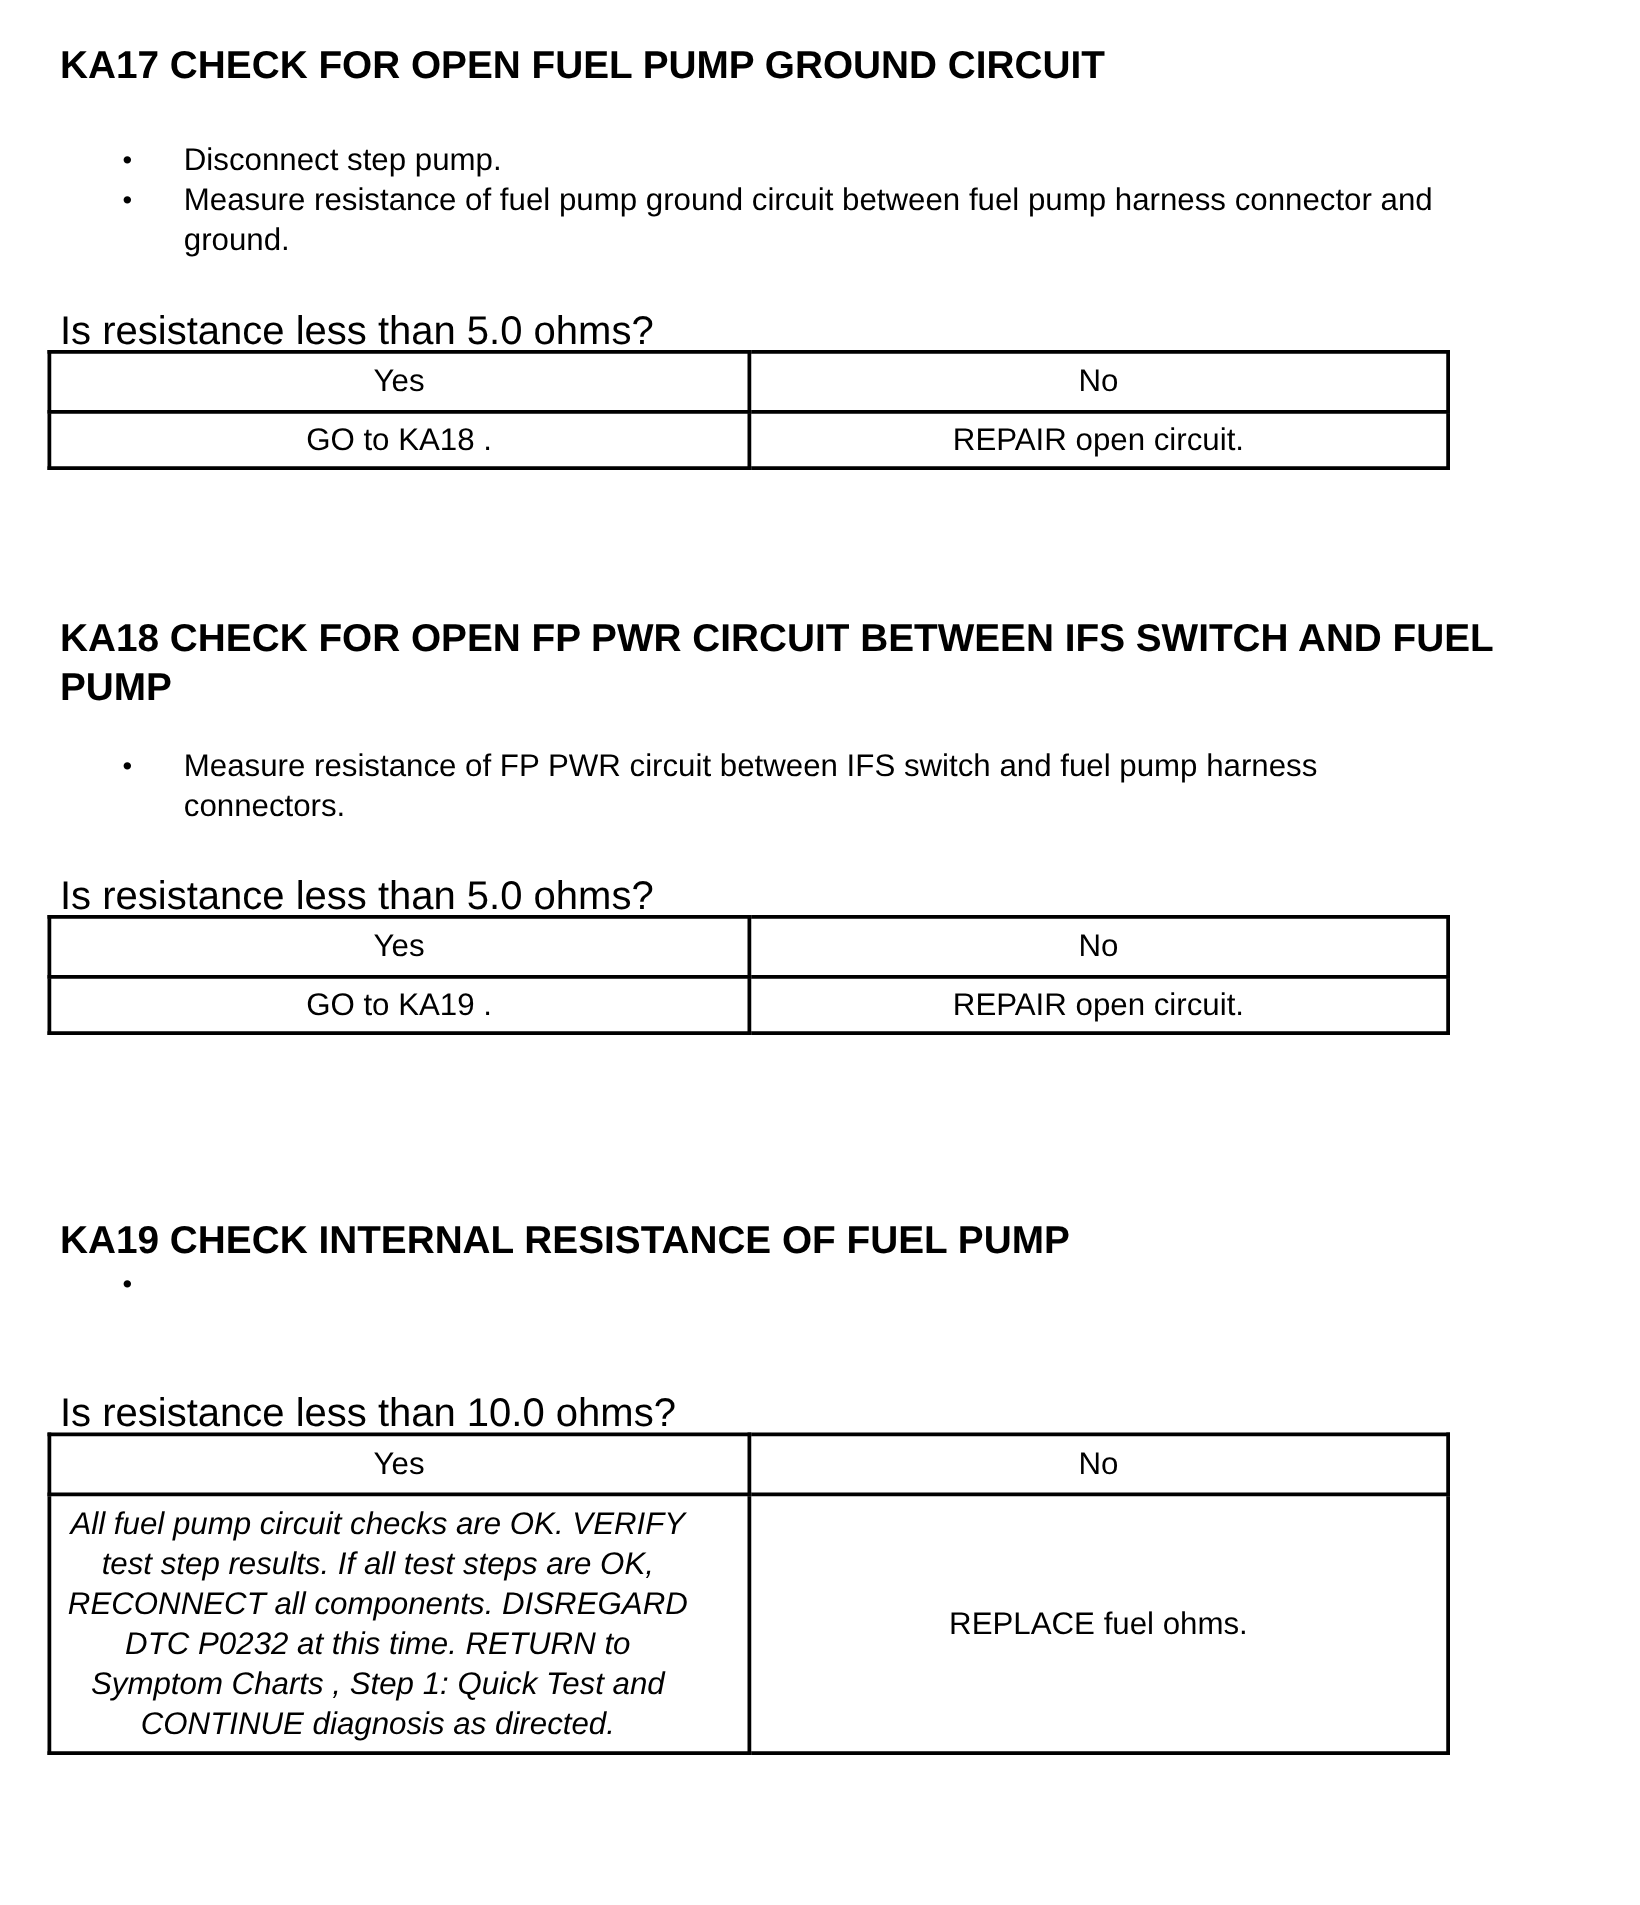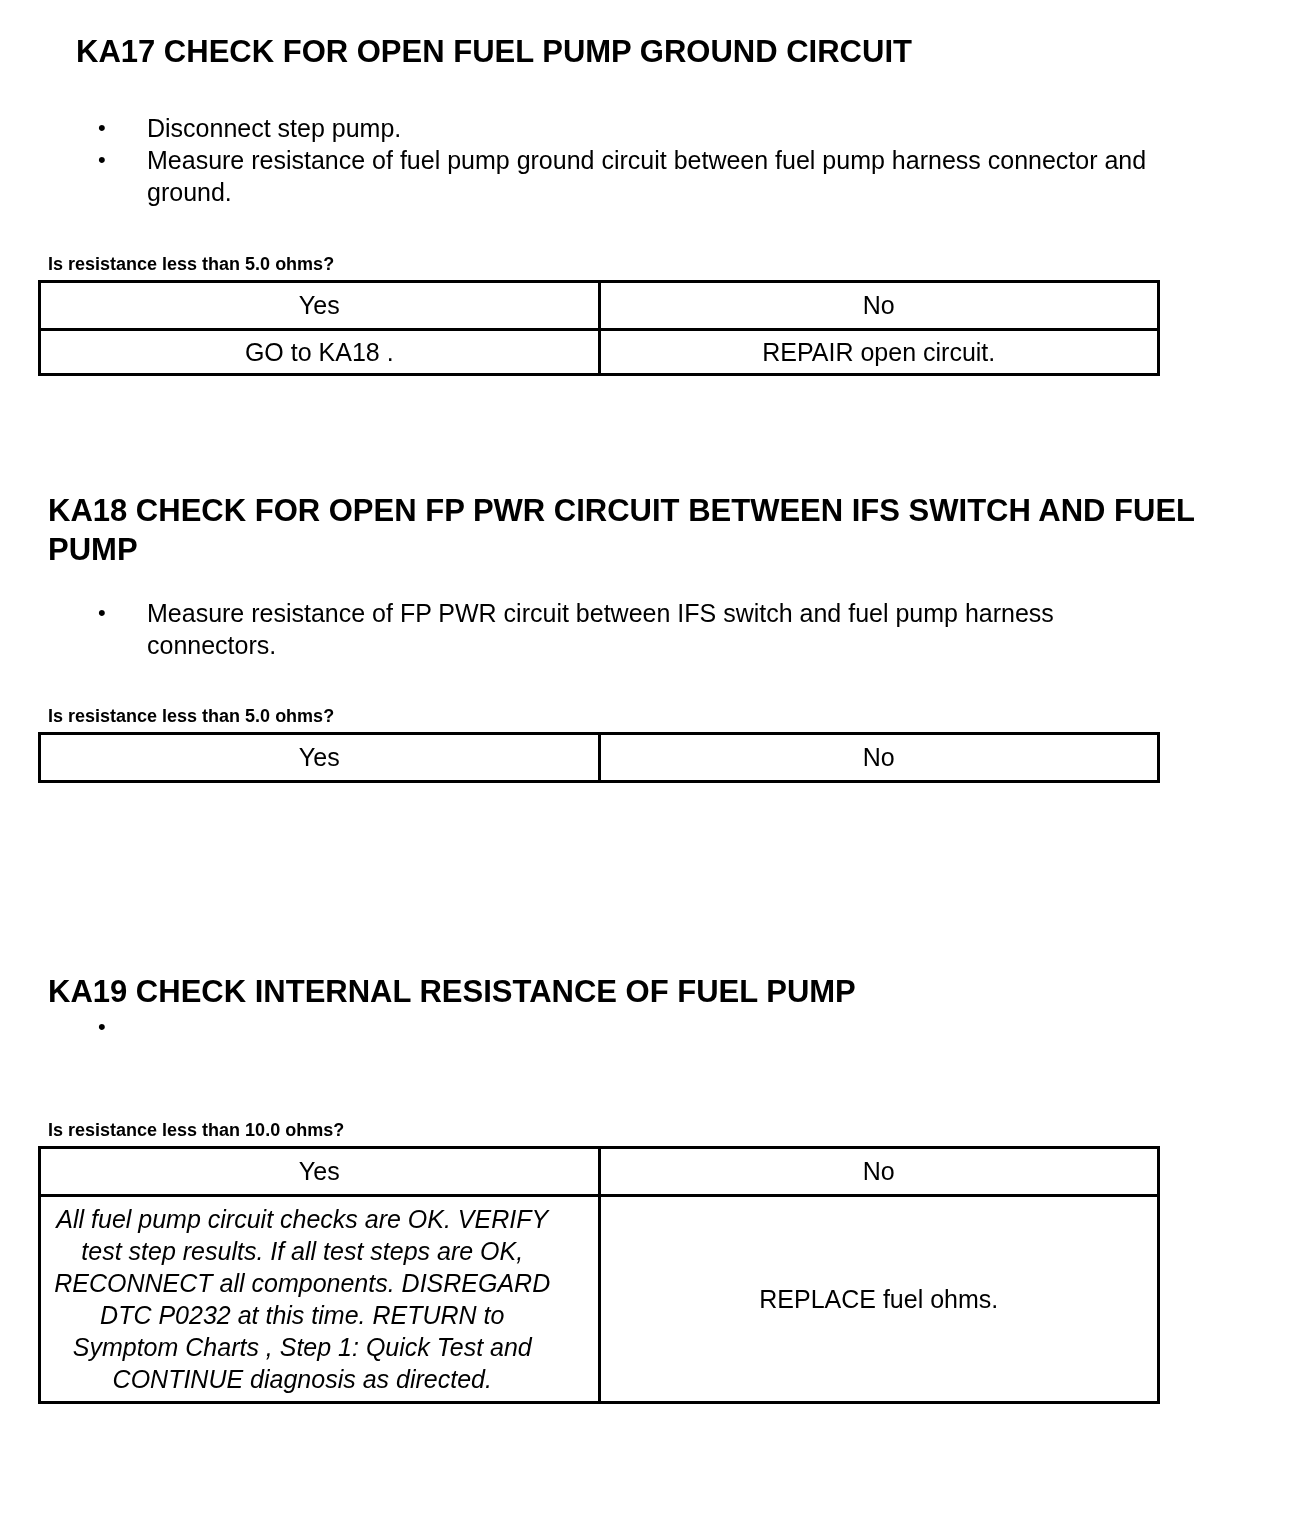--- a/index.html
+++ b/index.html
@@ -2,31 +2,31 @@
 <html><head>
 <meta charset="utf-8">
 <style>
   html, body { margin: 0; padding: 0; background: #ffffff; }
   body { width: 1312px; height: 1524px; position: relative; overflow: hidden;
          font-family: "Liberation Sans", sans-serif; color: #000; }
   .h { position: absolute; left: 48px; font-weight: bold; font-size: 31px; line-height: 39px; margin: 0; width: 1200px; }
   .bullets { position: absolute; left: 0; margin: 0; padding: 0; list-style: none; }
   .bullets li { position: relative; padding-left: 147px; font-size: 25px; line-height: 32px; width: 1100px; }
   .bullets li .dot { position: absolute; left: 98px; top: 0; font-size: 22px; }
-  .q { position: absolute; left: 48px; font-weight: bold; font-size: 18px; line-height: 28px; margin: 0; }
+  .q { position: absolute; left: 48px; font-weight: normal; font-size: 32px; line-height: 28px; margin: 0; }
   table { position: absolute; left: 38px; width: 1122px; border-collapse: collapse; table-layout: fixed; }
   td, th { border: 3px solid #000; font-size: 25px; padding: 0 6px; vertical-align: middle; }
   th { font-weight: normal; text-align: center; height: 45px; }
   td { text-align: center; height: 42px; }
   td.tall { line-height: 32px; padding: 6px 6px; }
 </style>
 </head>
 <body>
 
-<h2 class="h" style="top:32px;margin-left:28px;">KA17 CHECK FOR OPEN FUEL PUMP GROUND CIRCUIT</h2>
+<h2 class="h" style="top:32px;">KA17 CHECK FOR OPEN FUEL PUMP GROUND CIRCUIT</h2>
 <ul class="bullets" style="top:112px;">
   <li><span class="dot">•</span><span>Disconnect step pump.</span></li>
   <li style="width:1070px;"><span class="dot">•</span><span>Measure resistance of fuel pump ground circuit between fuel pump harness connector and ground.</span></li>
 </ul>
 <p class="q" style="top:250px;">Is resistance less than 5.0 ohms?</p>
 <table style="top:280px;">
   <tbody>
       <tr>
     <th>Yes</th>
     <th>No</th>
@@ -42,20 +42,24 @@
 <ul class="bullets" style="top:597px;">
   <li style="width:1020px;"><span class="dot">•</span><span>Measure resistance of FP PWR circuit between IFS switch and fuel pump harness connectors.</span></li>
 </ul>
 <p class="q" style="top:702px;">Is resistance less than 5.0 ohms?</p>
 <table style="top:732px;">
   <tbody>
       <tr>
     <th>Yes</th>
     <th>No</th>
   </tr>
+  <tr>
+    <td>GO to KA19 .</td>
+    <td>REPAIR open circuit.</td>
+  </tr>
 </tbody>
   </table>
 
 <h2 class="h" style="top:932px;margin-top:40px;">KA19 CHECK INTERNAL RESISTANCE OF FUEL PUMP</h2>
 <ul class="bullets" style="top:1011px;">
   <li style="width:1110px;"><span class="dot">•</span></li>
 </ul>
 <p class="q" style="top:1116px;">Is resistance less than 10.0 ohms?</p>
 <table style="top:1146px;">
   <tbody>

